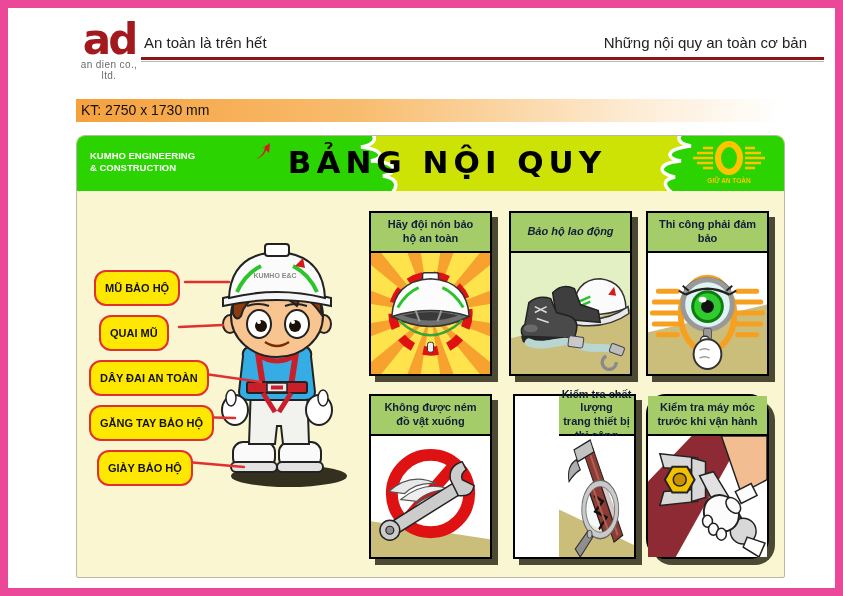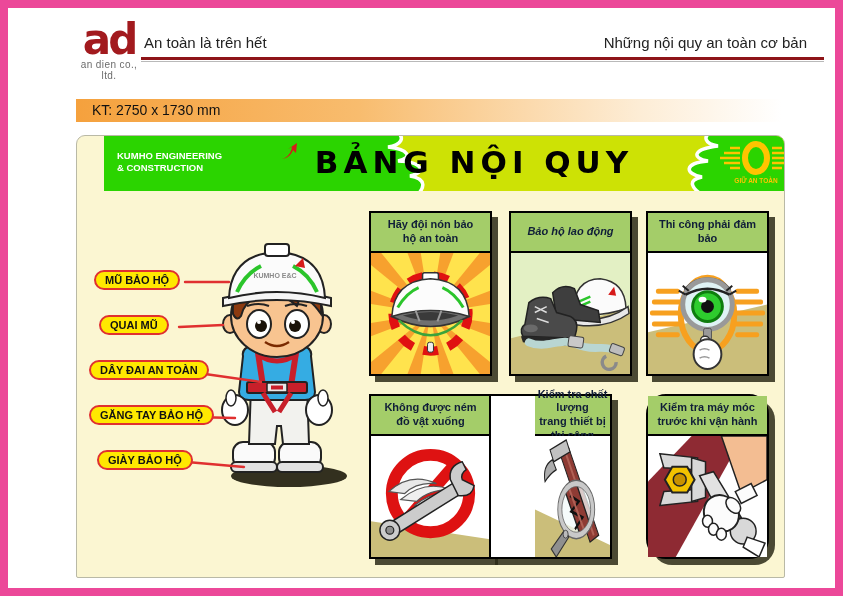--- a/index.html
+++ b/index.html
@@ -12,37 +12,37 @@
   .logo-ad{font-size:42px;font-weight:800;letter-spacing:-3px;color:#A21A1E;line-height:44px;font-family:"DejaVu Sans",sans-serif;}
   .logo-sub{font-size:10px;color:#6c6c6c;letter-spacing:.4px;margin-top:-3px;}
   .slogan-left{position:absolute;left:136px;top:26px;font-size:15px;color:#222;}
   .slogan-right{position:absolute;right:28px;top:26px;font-size:15px;color:#222;text-align:center;}
   .red-rule{position:absolute;left:133px;top:49px;width:683px;height:3px;background:#8E1418;}
   .red-rule-shadow{position:absolute;left:133px;top:53px;width:683px;height:1px;background:#b9b9b9;}
 
   
   .kt-bar{position:absolute;left:68px;top:91px;width:706px;height:23px;
     background:linear-gradient(to right,#F5A13D 0%,#F8BC6E 40%,#FDEDD6 80%,#ffffff 100%);
-    font-size:14px;color:#111;line-height:23px;padding-left:16px;}
+    font-size:14px;color:#111;line-height:23px;padding-left:5px;}
 
   
   .board{position:absolute;left:68px;top:127px;width:709px;height:443px;background:#FBF6D2;
     border:1px solid #b9b9a6;border-radius:9px 9px 2px 2px;overflow:hidden;}
-  .board-header{position:absolute;left:0;top:0;width:709px;height:55px;background:#CDE205;margin-left:27px;}
+  .board-header{position:absolute;left:0;top:0;width:709px;height:55px;background:#CDE205;}
   .hdr-svg{position:absolute;top:0;height:55px;}
   .hdr-left{left:0;width:335px;}
   .hdr-right{right:0;width:145px;}
   .kumho-text{position:absolute;left:13px;top:14px;color:#fff;font-weight:bold;font-size:9.5px;line-height:1.25;z-index:3;}
   .kumho-arrow{position:absolute;left:176px;top:6px;z-index:3;}
   .board-title{position:absolute;left:205px;top:8px;width:330px;text-align:center;
     font-size:31px;font-weight:bold;letter-spacing:5px;color:#000;z-index:2;font-family:"DejaVu Sans",sans-serif;}
 
   
   .pill{position:absolute;background:#FFE800;border:2px solid #E03030;border-radius:12px;
-    font-size:11px;font-weight:bold;color:#111;padding:2px 9px;white-space:nowrap;z-index:4;}
+    font-size:11px;font-weight:bold;color:#111;padding:10px 9px;white-space:nowrap;z-index:4;}
   .leader-lines{position:absolute;left:0;top:0;width:709px;height:443px;pointer-events:none;z-index:3;}
   .character{position:absolute;left:120px;top:100px;width:160px;height:255px;z-index:2;}
 
   
   .panel{position:absolute;width:123px;height:165px;border:2px solid #000;background:#fff;
     box-shadow:6px 6px 0 rgba(44,42,24,.85);display:flex;flex-direction:column;}
   .panel-title{height:40px;background:#A4CD69;border-bottom:2px solid #000;display:flex;
     flex-direction:column;justify-content:center;text-align:center;font-size:11px;font-weight:bold;
     color:#101E38;line-height:1.25;padding:0 1px;}
   .panel-img{flex:1;position:relative;overflow:hidden;}
@@ -279,21 +279,21 @@
           <path d="M30,64 Q54,44 80,54 Q58,54 46,66 Z" fill="#EFEFEF" stroke="#555" stroke-width="1.2"></path>
           <path d="M44,70 Q66,52 90,60 Q70,60 58,72 Z" fill="#E0E0E0" stroke="#555" stroke-width="1.2"></path>
           <polygon points="24,100 15,90 82,48 91,58" fill="#CCCCCC" stroke="#222" stroke-width="1.5"></polygon>
           <path d="M80,44 q-2,-14 12,-18 l4,8 q-6,4 -4,10 l12,6 q-2,12 -16,10 Z" fill="#CCCCCC" stroke="#222" stroke-width="1.5"></path>
           <circle cx="19" cy="95" r="10" fill="#CCCCCC" stroke="#222" stroke-width="1.5"></circle>
           <circle cx="19" cy="95" r="4" fill="#8F8F8F" stroke="#222" stroke-width="1.2"></circle>
         </svg>
       </div>
     </div>
 
-    <div class="panel" style="left:412px;top:258px;padding-left:44px;">
+    <div class="panel" style="left:436px;top:258px;padding-left:44px;">
       <div class="panel-title">
         <span>Kiểm tra chất lượng</span>
         <span>trang thiết bị thi công</span>
       </div>
       <div class="panel-img">
         <svg viewBox="0 0 120 122" preserveAspectRatio="none">
           <rect width="120" height="122" fill="#ffffff"></rect>
           <polygon points="0,122 0,74 120,110 120,122" fill="#CBBE7A"></polygon>
           <polygon points="40,18 54,12 102,100 88,107" fill="#8E3B34" stroke="#222" stroke-width="1.5"></polygon>
           <line x1="49" y1="17" x2="94" y2="100" stroke="#B06055" stroke-width="3"></line>

